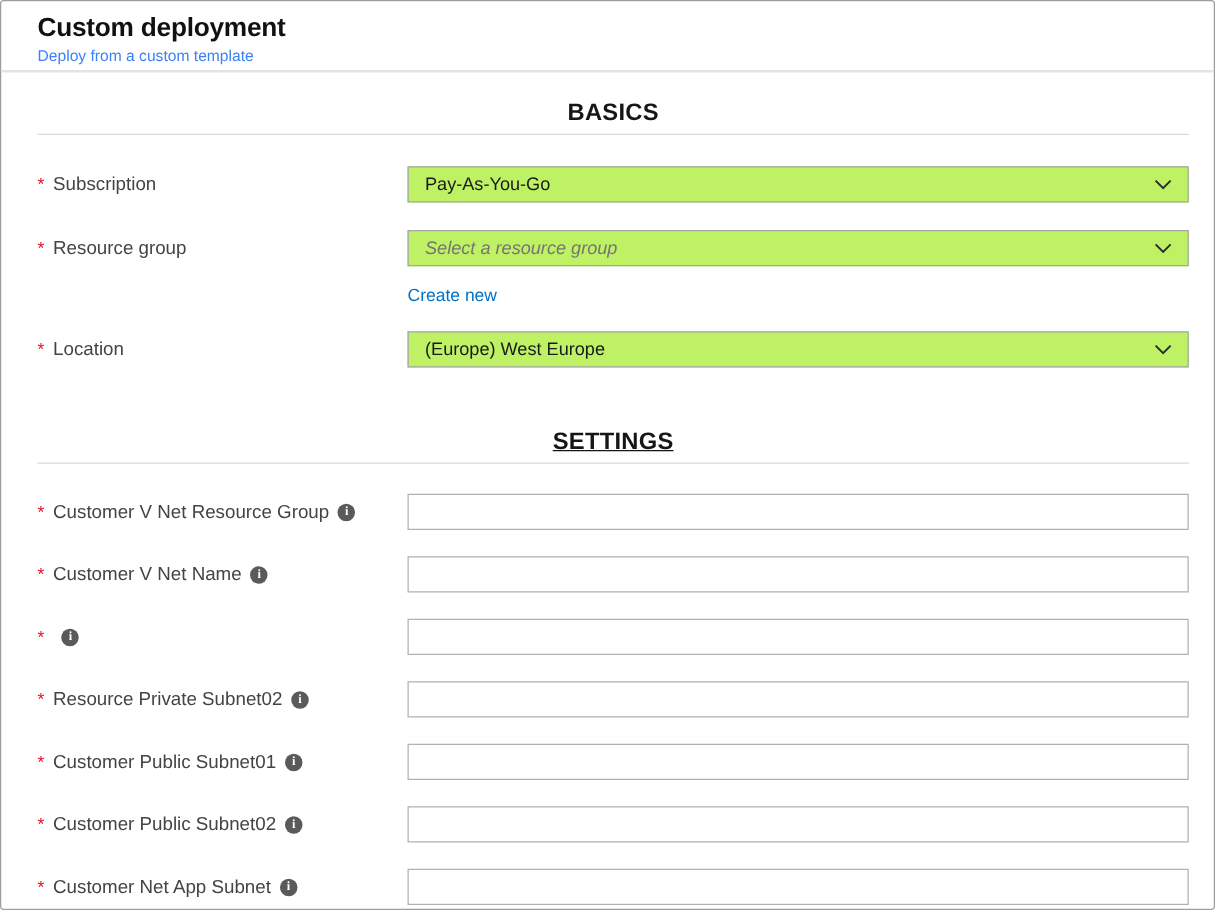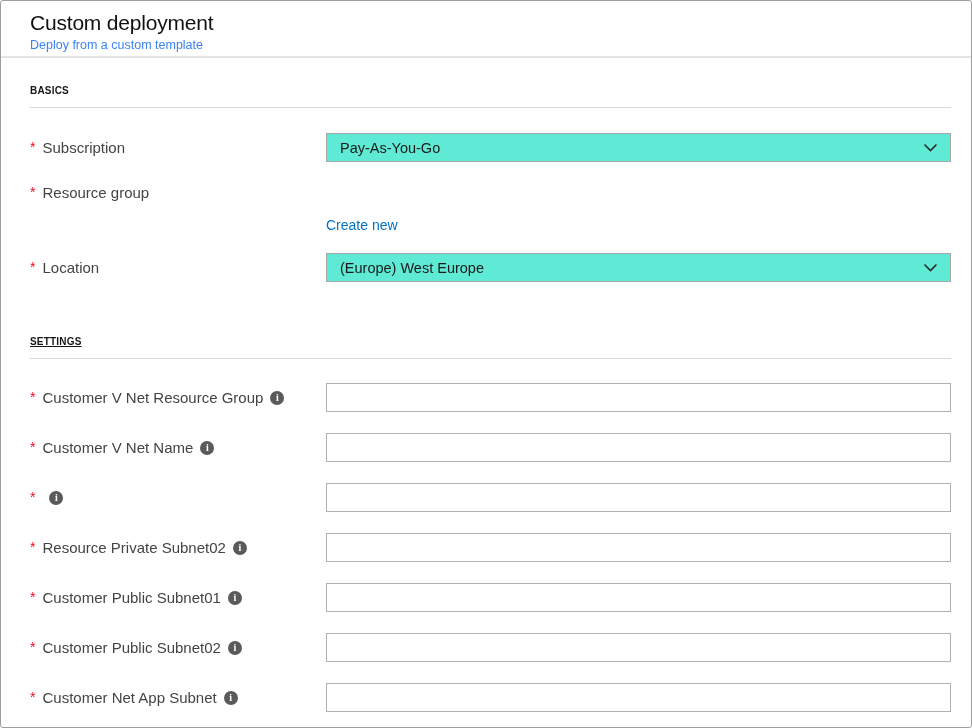--- a/index.html
+++ b/index.html
@@ -18,40 +18,41 @@
     overflow:hidden;
   }
   
   .header {
     height:57px;
     padding:9px 30px 0 29px;
     border-bottom:2px solid #e4e4e4;
   }
   .page-title {
     font-size:21px;
-    font-weight:400;
+    font-weight:700;
     color:#111;
     line-height:26px;
     letter-spacing:-0.2px;
   }
   .page-subtitle {
     font-size:12.5px;
     color:#3b82f6;
     line-height:15px;
     margin-top:2px;
   }
   
   .content { padding:0 0 0 29px; }
   .section-title {
-    font-size:10px;
+    font-size:19px;
     font-weight:700;
     color:#161616;
     line-height:17px;
     letter-spacing:0.2px;
     width:921px;
+    text-align:center;
   }
   .section-title.basics { margin-top:24px; }
   .section-title.settings { margin-top:51px;text-decoration:underline; }
   .section-divider {
     width:921px; height:0;
     border-bottom:1px solid #d9d9d9;
     margin-top:8px;
   }
   .row {
     display:flex;
@@ -72,21 +73,21 @@
     margin-right:7px;
     position:relative;
     top:-1px;
   }
   .field-col { width:625px; flex-shrink:0; }
   
   .dropdown {
     height:29px;
     width:625px;
     border:1px solid #a6a6a6;
-    background:#5eead4;
+    background:#bef264;
     display:flex;
     align-items:center;
     justify-content:space-between;
     padding:0 12px 0 13px;
     font-size:14.5px;
     color:#1a1a1a;
     cursor:pointer;
   }
   .dropdown .placeholder {
     font-style:italic;
@@ -169,20 +170,30 @@
           </span>
         </div>
       </div>
     </div>
 
     <div class="row row-resource-group">
       <div class="label-col">
         <span class="asterisk">*</span>
         <span>Resource group</span>
       </div>
+      <div class="field-col">
+        <div class="dropdown">
+          <span class="placeholder">Select a resource group</span>
+          <span class="chevron">
+            <svg width="15" height="9" viewBox="0 0 15 9">
+                <path d="M1.5 1.5 L7.5 7.5 L13.5 1.5" stroke="#2b2b2b" stroke-width="1.6" fill="none"></path>
+              </svg>
+          </span>
+        </div>
+      </div>
     </div>
     <div class="link-row">
       <a class="create-new-link">Create new</a>
     </div>
 
     <div class="row row-location">
       <div class="label-col">
         <span class="asterisk">*</span>
         <span>Location</span>
       </div>

